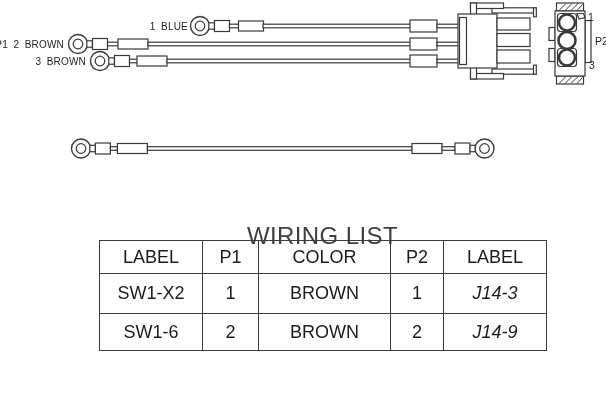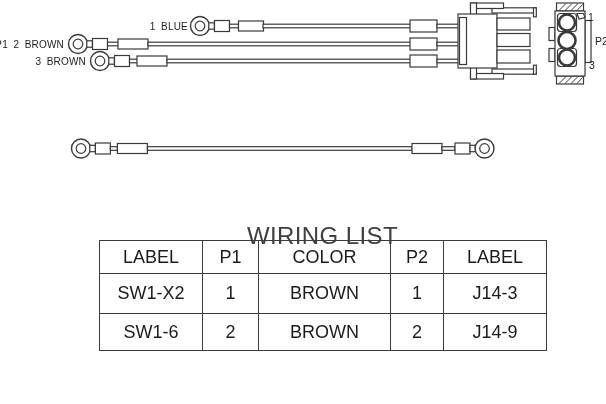--- a/index.html
+++ b/index.html
@@ -23,21 +23,21 @@
   
   table.wiring{position:absolute;top:240px;left:99px;width:447px;border-collapse:collapse;
     table-layout:fixed;color:#1c1c1c;}
   table.wiring td,table.wiring th{border:1.5px solid #3b3b3b;text-align:center;
     vertical-align:middle;font-weight:normal;font-size:18px;padding:0;}
   table.wiring tr.hdr{height:33px;}
   table.wiring tr.r1{height:40px;}
   table.wiring tr.r2{height:37px;}
   table.wiring tr.r3{height:37px;}
   .col-color{font-size:22px;margin-left:7px;}
-  .cell-bold{font-weight:bold;}
+  .cell-bold{font-weight:bold;font-style:italic;}
 </style>
 </head>
 <body>
 
 <div class="stage">
 
   <svg class="diagram" width="606" height="215" viewBox="0 0 606 215">
 
     <g>
       <text class="wire-label" x="188" y="29.5" text-anchor="end">1 BLUE</text>

